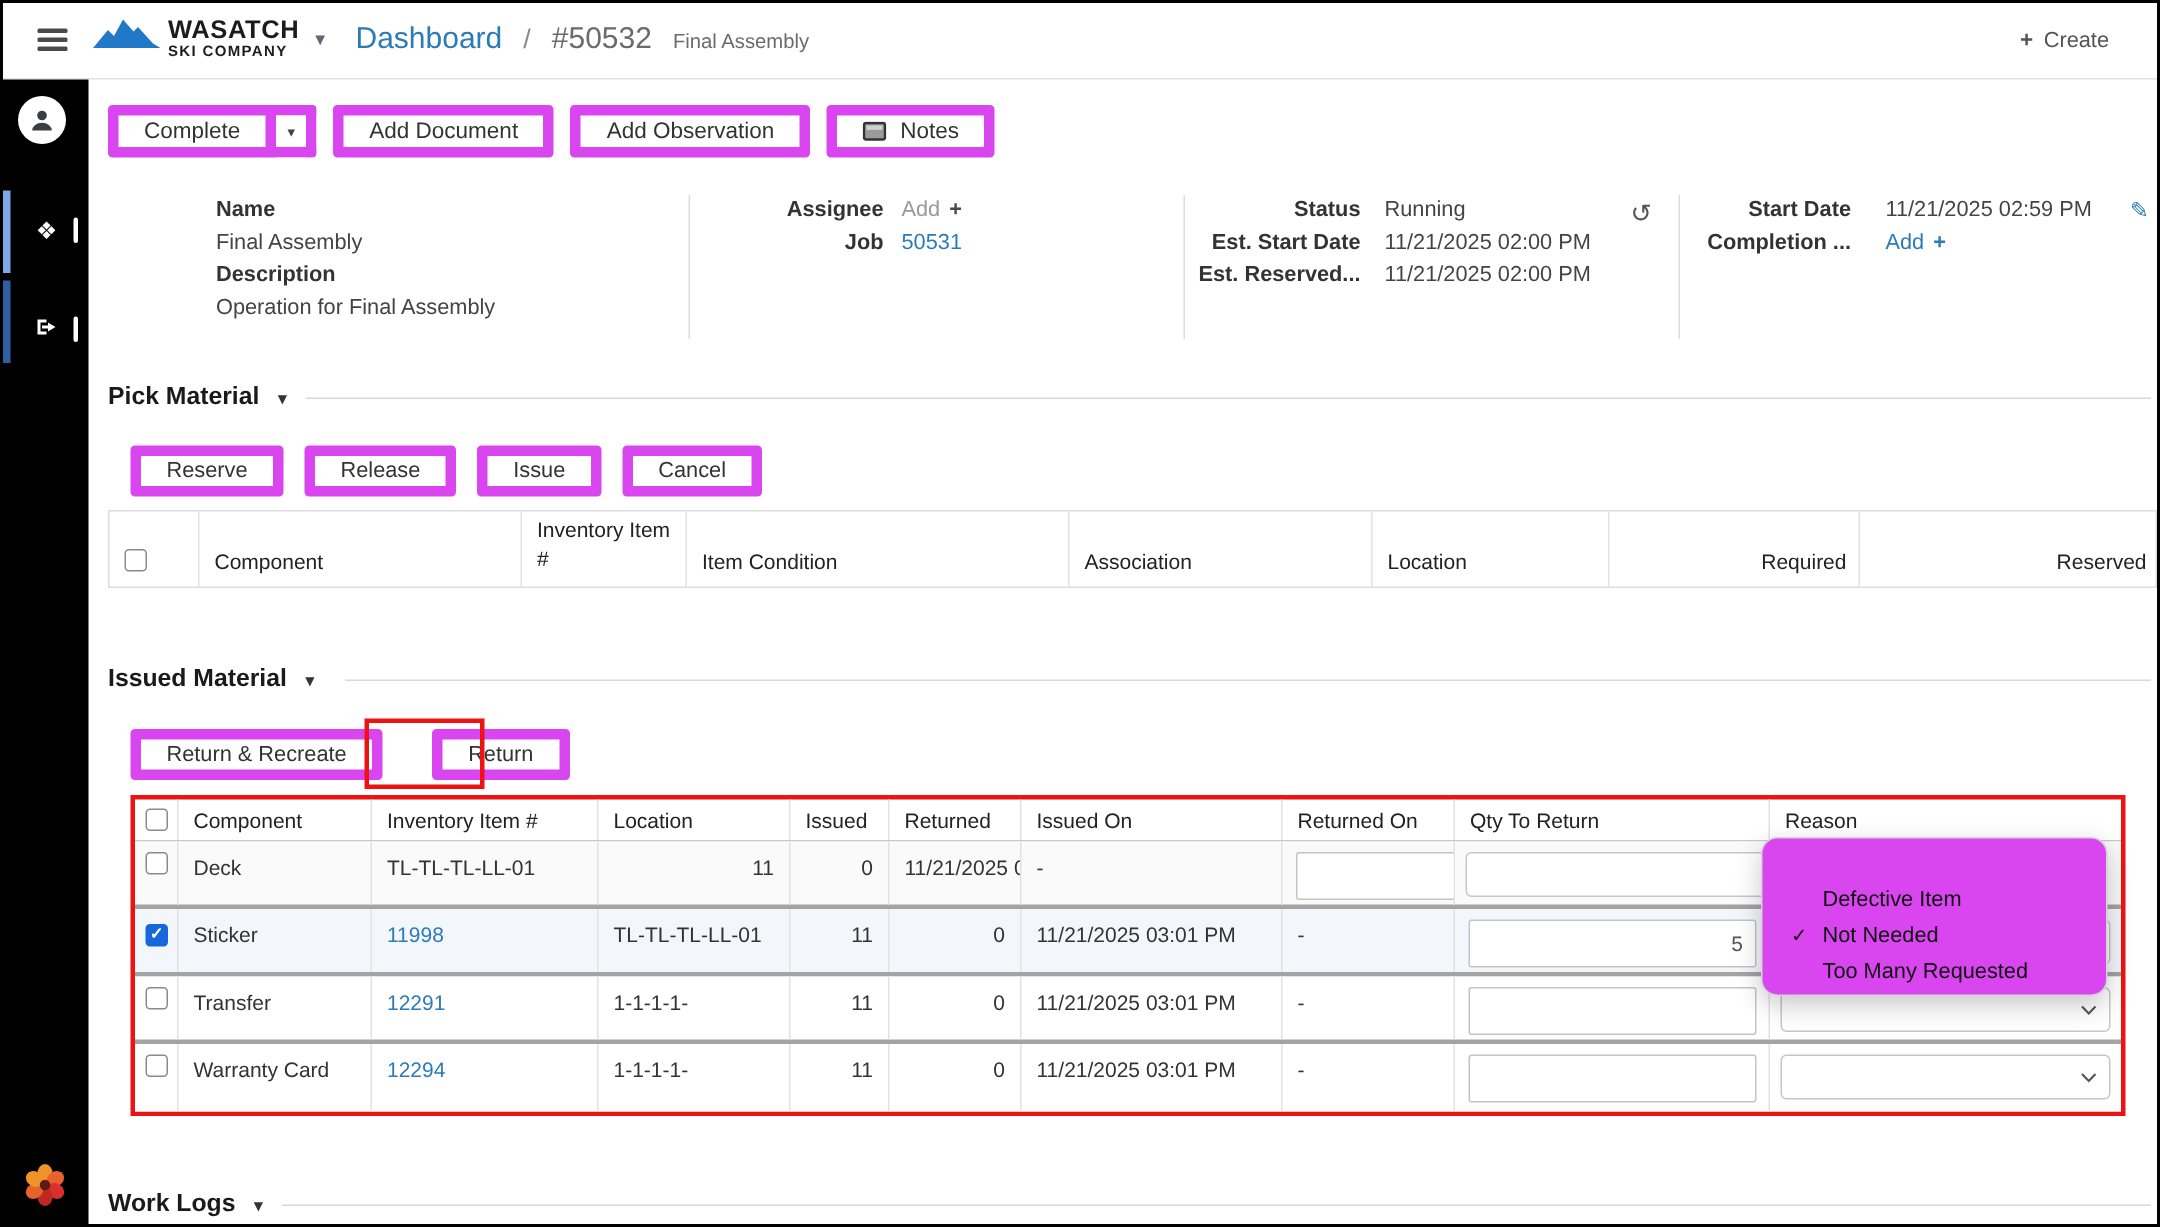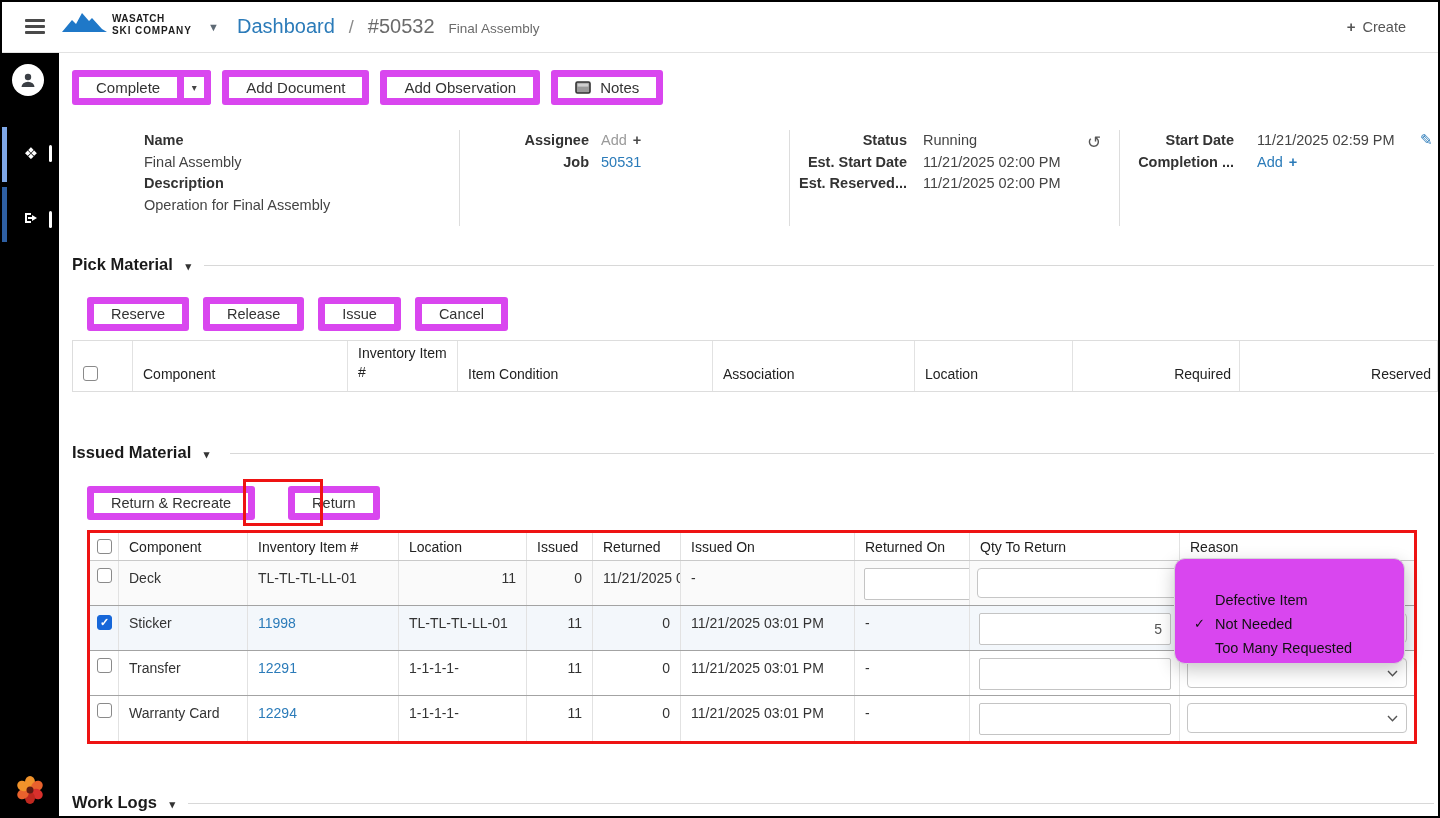--- a/index.html
+++ b/index.html
@@ -5,21 +5,21 @@
   * { box-sizing: border-box; margin: 0; padding: 0; }
   body { font-family: "Liberation Sans", sans-serif; background:#888; }
   .frame { position:relative; width:1440px; height:818px; background:#fff; border:2px solid #000; overflow:hidden; }
 
   
   .topbar { position:absolute; left:0; top:0; width:100%; height:51px; background:#fff; border-bottom:1px solid #e2e2e2; }
   .hamburger { position:absolute; left:23px; top:17px; width:20px; cursor:pointer; }
   .hamburger div { height:2.5px; background:#4a4a4a; margin:0 0 3.5px 0; border-radius:1px; }
   .logo { position:absolute; left:60px; top:9px; display:flex; align-items:center; }
   .logo-text { margin-left:4px; line-height:1; }
-  .logo-title { font-size:10px; font-weight:800; letter-spacing:.4px; color:#1c1c1c; }
+  .logo-title { font-size:17px; font-weight:800; letter-spacing:.4px; color:#1c1c1c; }
   .logo-sub { font-size:10px; font-weight:700; letter-spacing:.9px; color:#1c1c1c; margin-top:2px; }
   .bc-caret { position:absolute; left:206px; top:19px; font-size:11px; color:#5e6a75; cursor:pointer; }
   .crumb { position:absolute; left:235px; top:13px; font-size:20px; display:flex; align-items:baseline; gap:14px; }
   .crumb .dash { color:#2b7bb9; cursor:pointer; }
   .crumb .sep { color:#8a8a8a; font-size:18px; }
   .crumb .jobno { color:#6b6b6b; }
   .crumb .opname { color:#6b6b6b; font-size:13.5px; }
   .create-btn { position:absolute; right:32px; top:16px; font-size:14.5px; color:#555; cursor:pointer; }
   .create-btn .plus { font-weight:700; color:#555; margin-right:7px; font-size:15px; }
 
@@ -87,21 +87,21 @@
   .irow.body { height:45px; font-size:14px; color:#333; }
   .irow.body .ic { padding:9px 8px 0 10px; }
   .ic { border-right:1px solid #e2e2e2; overflow:hidden; white-space:nowrap; }
   .ic:last-child { border-right:none; }
   .ic.r { text-align:right; padding-right:10px !important; }
   .ic.cbc { padding:7px 0 0 7px !important; }
   .irow.head .ic.cbc { padding:0 0 0 7px !important; }
   .irow.b0 { background:#fafafa; }
   .irow.b1 { background:#f3f7fb; }
   .irow.b2, .irow.b3 { background:#fff; }
-  .irow.body:not(:last-child) { border-bottom:1px solid #a3a3a3; }
+  .irow.body:not(:last-child) { border-bottom:3px solid #a3a3a3; }
   .qty-input { width:192px; height:32px; margin:7px 0 0 1px; border:1px solid #c4c4c4; border-radius:2px; font-size:14px; color:#555; text-align:right; padding:0 8px; font-family:"Liberation Sans", sans-serif; }
   .selectbox { position:relative; width:220px; height:30px; margin:7px 0 0 7px; background:#fff; border:1px solid #c6c6c6; border-radius:4px; cursor:pointer; }
   .selectbox svg { position:absolute; right:8px; top:11px; }
 
   
   .reason-popup { position:absolute; left:1172px; top:556px; width:231px; height:106px; background:#d946ef; border:1px solid #d4d4d6; border-radius:11px; box-shadow:0 6px 18px rgba(0,0,0,.22); padding-top:29px; z-index:20; }
   .reason-item { position:relative; height:24px; line-height:24px; padding-left:40px; font-size:14.5px; color:#111; cursor:pointer; white-space:nowrap; }
   .reason-item .chk { position:absolute; left:19px; font-size:13px; color:#111; }
 
   .worklogs-head { top:791px; }

